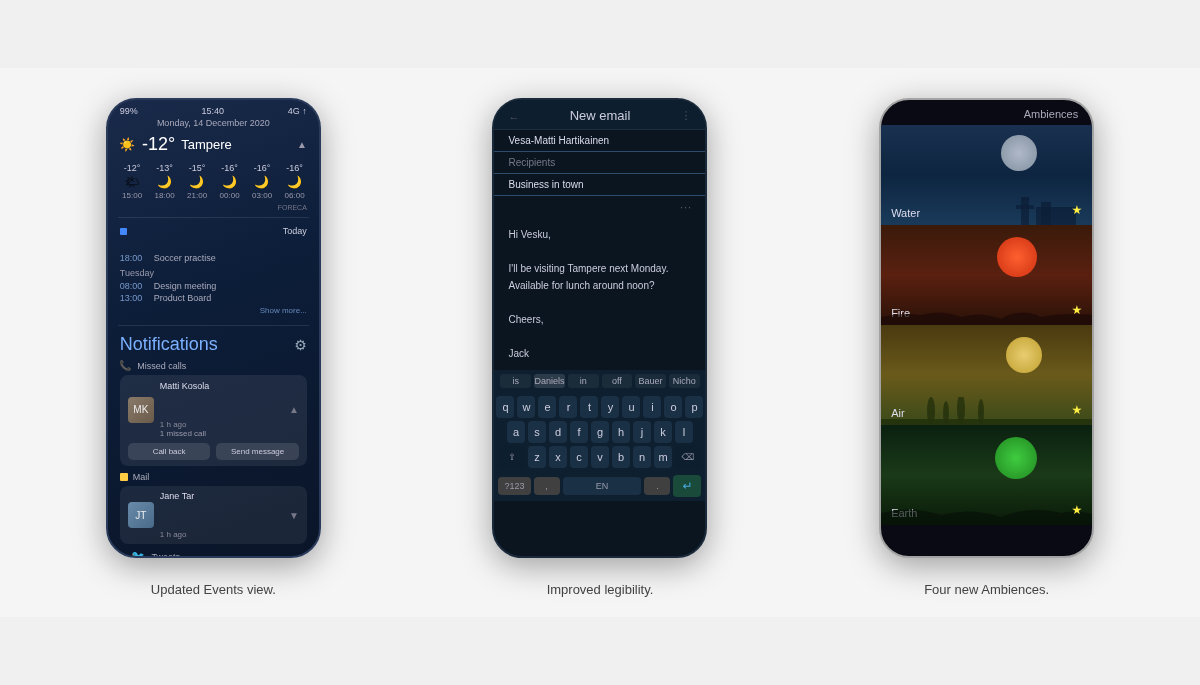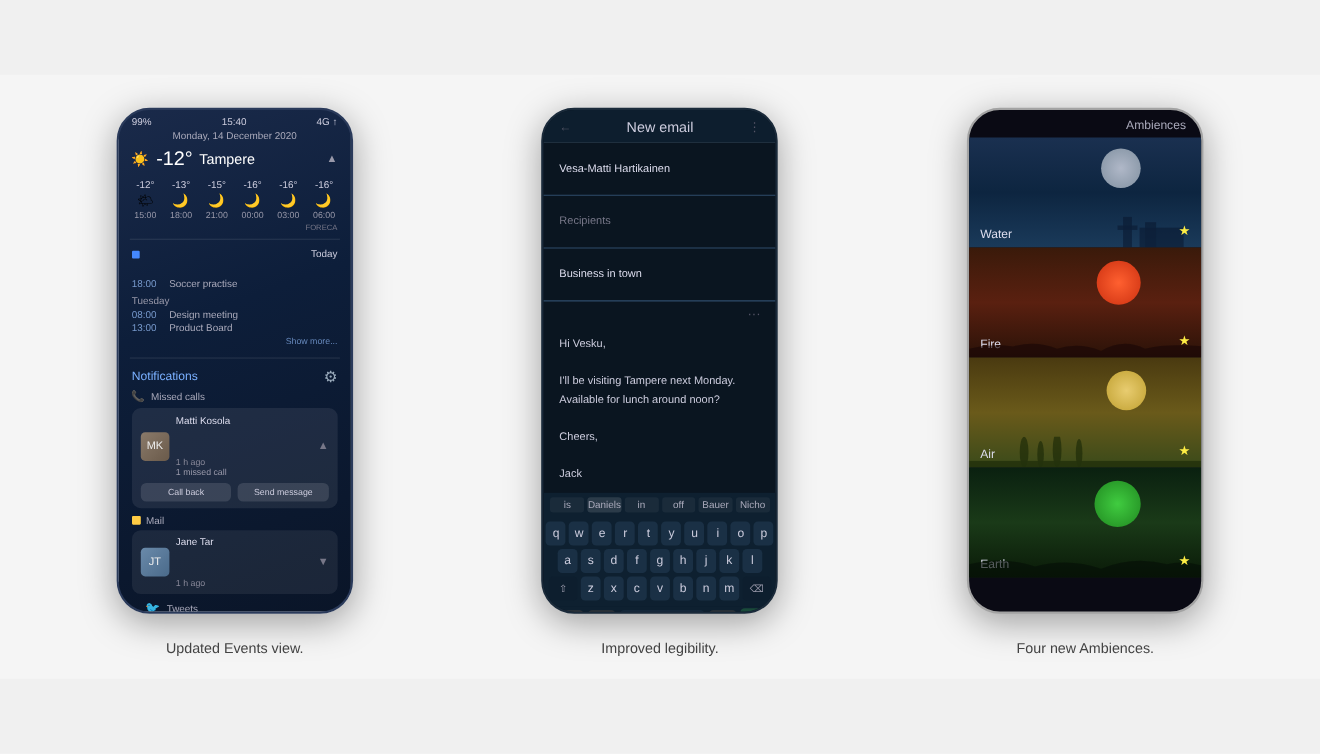--- a/index.html
+++ b/index.html
@@ -129,21 +129,21 @@
     .notifications-section {
       padding: 6px 12px;
     }
     .notif-header {
       display: flex;
       justify-content: space-between;
       align-items: center;
       margin-bottom: 5px;
     }
     .notif-title {
-      font-size: 11px;
+      font-size: 18px;
       color: #7ab0ff;
       font-weight: 400;
     }
     .notif-icon { font-size: 14px; color: #99aabb; }
     .notif-group-label {
       display: flex;
       align-items: center;
       gap: 5px;
       font-size: 9px;
       color: #aab;
@@ -252,21 +252,21 @@
     .phone2-header {
       background: #0d1e2e;
       padding: 8px 14px 6px;
       display: flex;
       justify-content: space-between;
       align-items: center;
       border-bottom: 1px solid rgba(255,255,255,0.08);
     }
     .email-title { font-size: 13px; color: #ccd; font-weight: 400; }
     .email-field {
-      padding: 18px 14px;
+      padding: 5px 14px;
       border-bottom: 1px solid rgba(100,160,220,0.4);
     }
     .email-field-value { font-size: 10px; color: #dde; }
     .email-field-placeholder { font-size: 10px; color: #778; }
     .email-compose-area {
       padding: 8px 14px;
       flex: 1;
     }
     .email-body-text {
       font-size: 10px;

